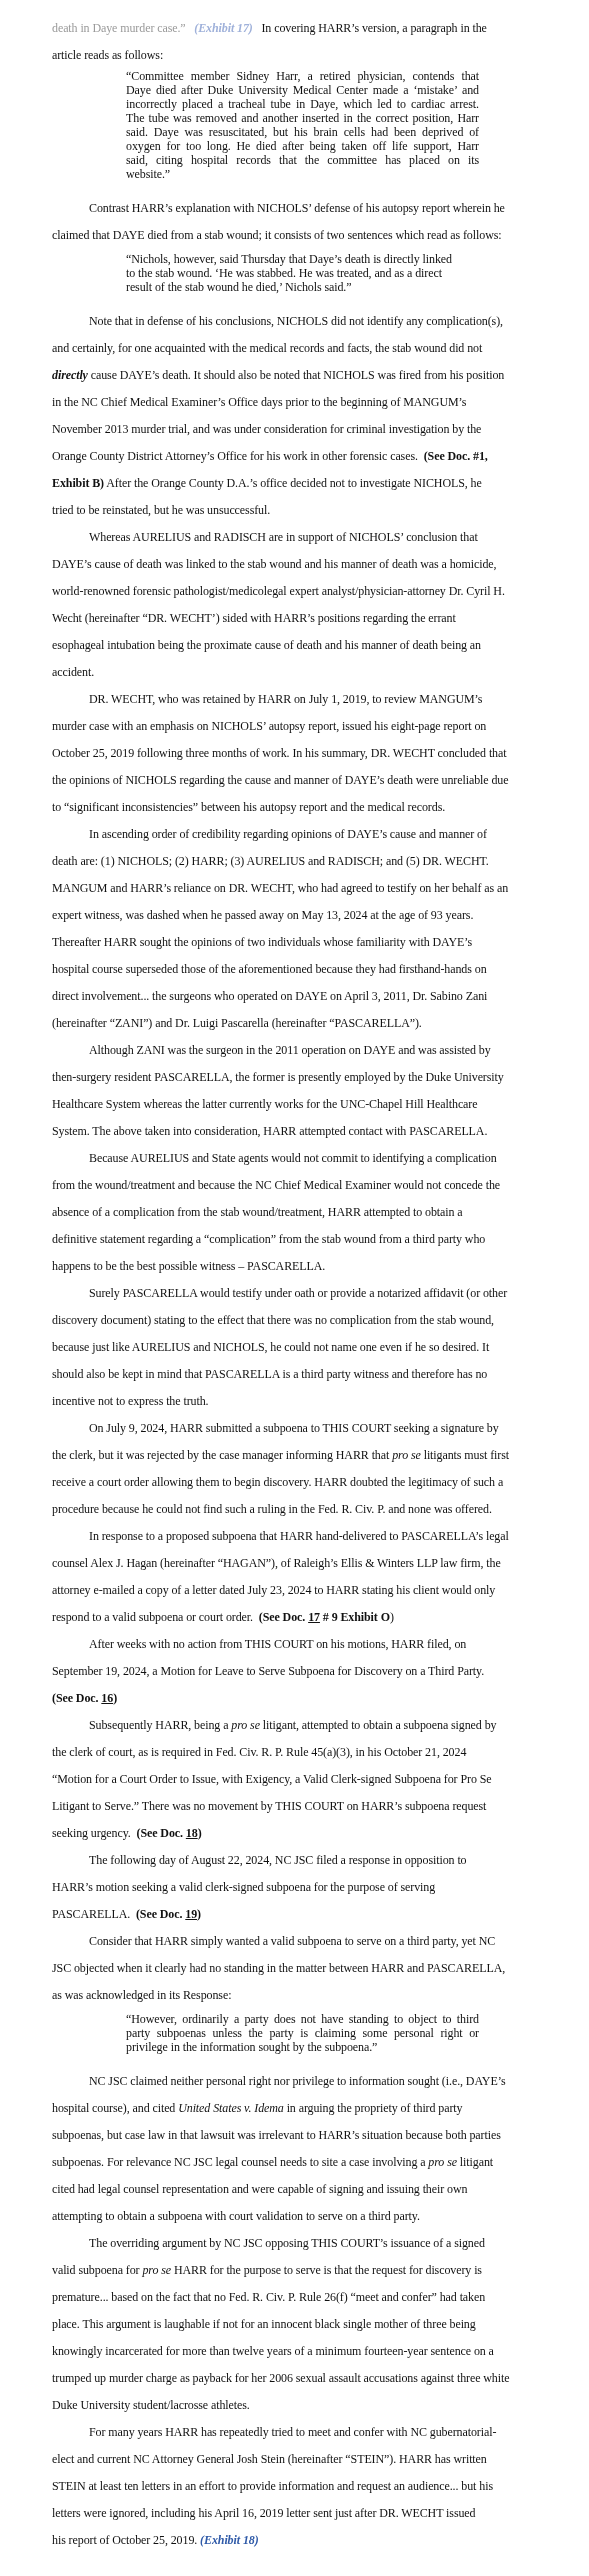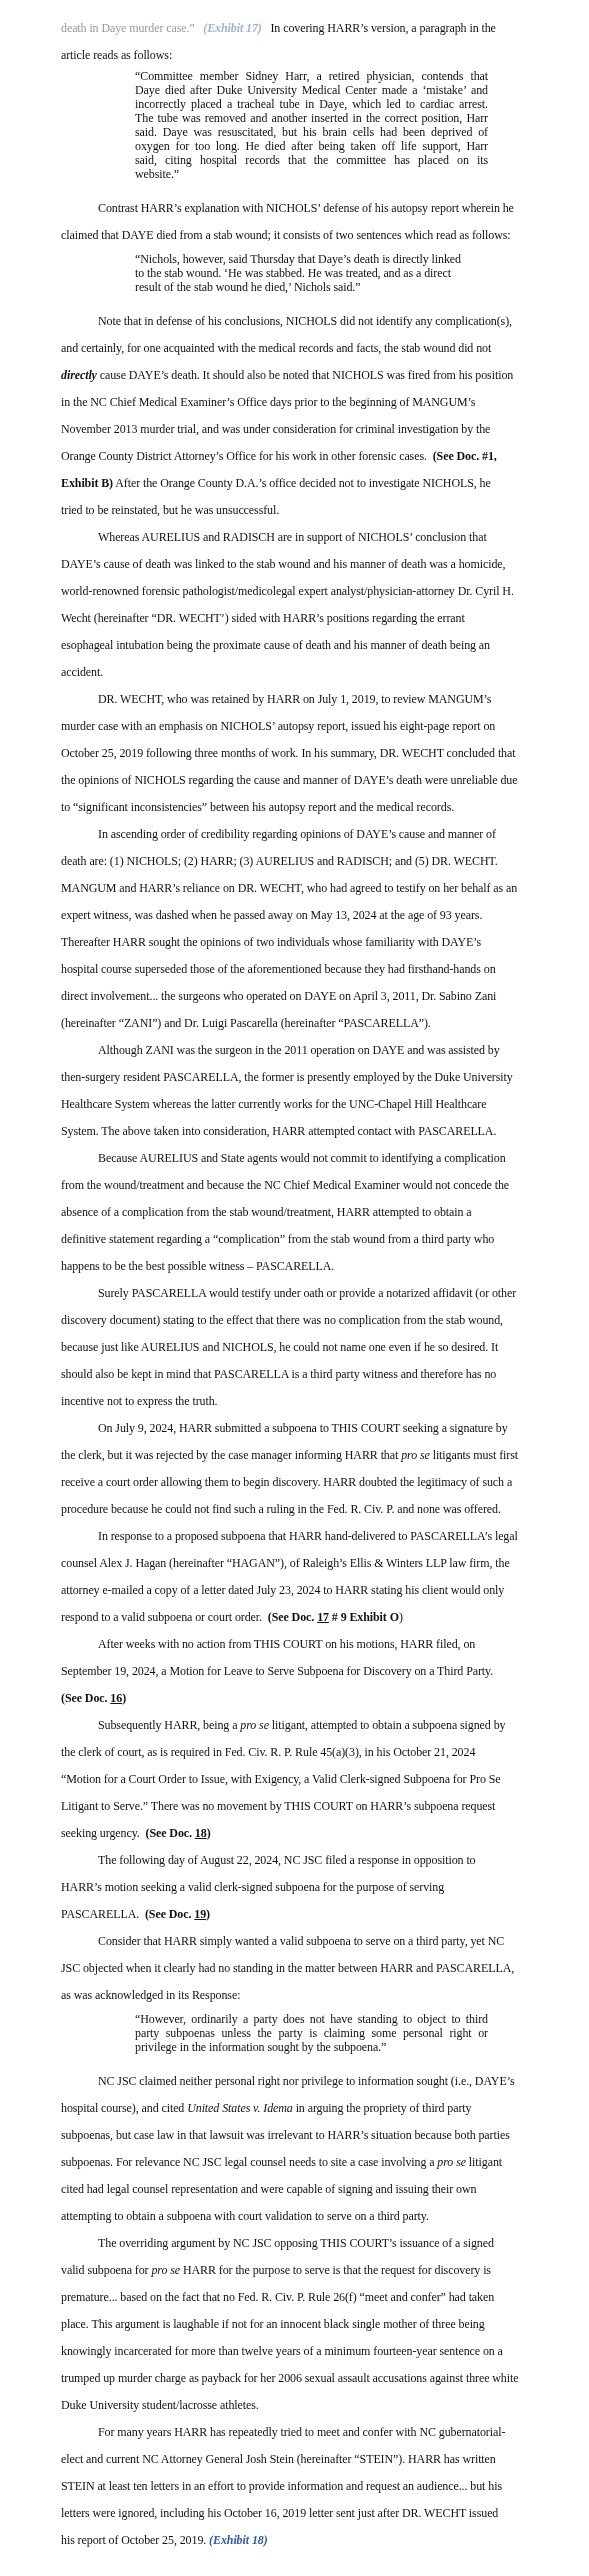--- a/index.html
+++ b/index.html
@@ -10,21 +10,21 @@
   body {
     width: 590px;
     height: 2576px;
     overflow: hidden;
     position: relative;
     font-family: "Liberation Serif", "DejaVu Serif", serif;
     color: #111111;
   }
   .page {
     position: absolute;
-    left: 61px;
+    left: 52px;
     top: 15.3px;
     width: 486px;
   }
   .line {
     font-size: 12px;
     line-height: 27px;
     height: 27px;
     white-space: nowrap;
     letter-spacing: -0.1px;
   }
@@ -199,19 +199,19 @@
   </div>
   <div class="line">premature... based on the fact that no Fed. R. Civ. P. Rule 26(f) “meet and confer” had taken</div>
   <div class="line">place.  This argument is laughable if not for an innocent black single mother of three being</div>
   <div class="line">knowingly incarcerated for more than twelve years of a minimum fourteen-year sentence on a</div>
   <div class="line">trumped up murder charge as payback for her 2006 sexual assault accusations against three white</div>
   <div class="line">Duke University student/lacrosse athletes.</div>
 
   <div class="line indent">For many years HARR has repeatedly tried to meet and confer with NC gubernatorial-</div>
   <div class="line">elect and current NC Attorney General Josh Stein (hereinafter “STEIN”).  HARR has written</div>
   <div class="line">STEIN at least ten letters in an effort to provide information and request an audience... but his</div>
-  <div class="line">letters were ignored, including his October 16, 2019 letter sent just after DR. WECHT issued</div>
+  <div class="line">letters were ignored, including his April 16, 2019 letter sent just after DR. WECHT issued</div>
   <div class="line">
     <span>his report of October 25, 2019.   </span><span class="exhibit">(Exhibit 18)</span>
   </div>
 
 </div>
 
 
 </body></html>

